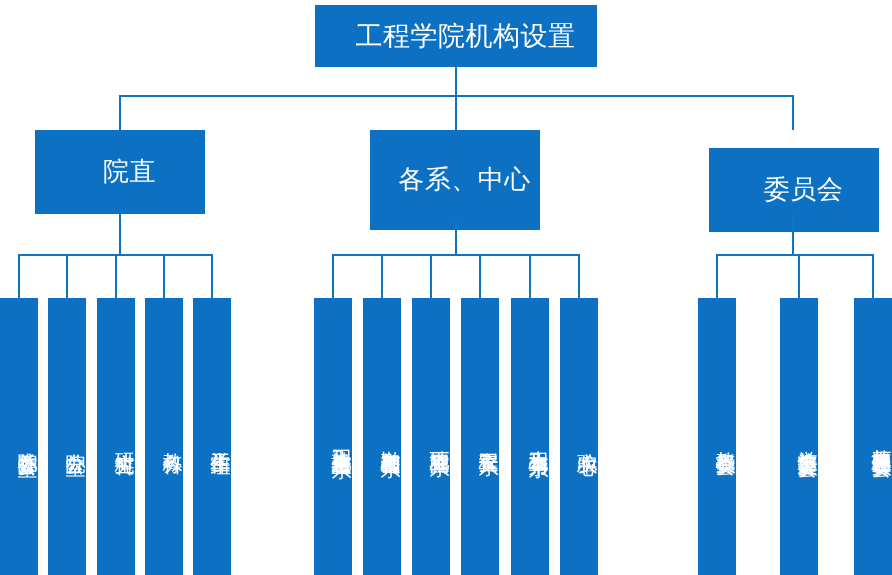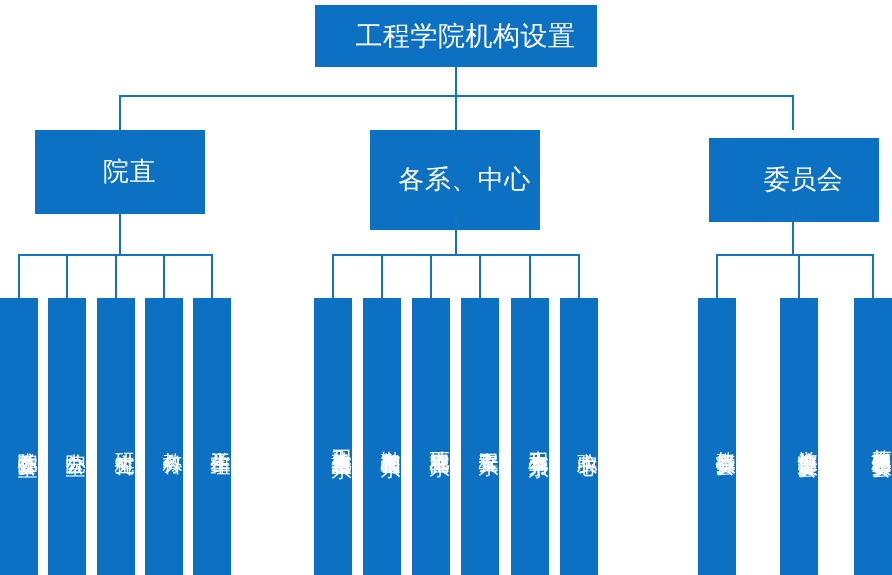--- a/index.html
+++ b/index.html
@@ -74,21 +74,21 @@
   <div class="line h" style="left:119px; top:95px; width:675px; height:2px;"></div>
 
   <div class="line v" style="left:119px; top:95px; width:2px; height:35px;"></div>
   <div class="line v" style="left:455px; top:95px; width:2px; height:35px;"></div>
   <div class="line v" style="left:792px; top:95px; width:2px; height:35px;"></div>
 
   <div class="node level2" style="left:35px; top:130px; width:170px; height:84px;">院直</div>
 
   <div class="node level2" style="left:370px; top:130px; width:170px; height:100px;">各系、中心</div>
 
-  <div class="node level2" style="left:709px; top:138px; width:170px; height:84px;">委员会</div>
+  <div class="node level2" style="left:709px; top:148px; width:170px; height:84px;">委员会</div>
 
   <div class="line v" style="left:119px; top:214px; width:2px; height:40px;"></div>
   <div class="line h" style="left:18px; top:254px; width:193px; height:2px;"></div>
   <div class="line v" style="left:18px; top:254px; width:2px; height:44px;"></div>
   <div class="line v" style="left:66px; top:254px; width:2px; height:44px;"></div>
   <div class="line v" style="left:115px; top:254px; width:2px; height:44px;"></div>
   <div class="line v" style="left:163px; top:254px; width:2px; height:44px;"></div>
   <div class="line v" style="left:211px; top:254px; width:2px; height:44px;"></div>
 
   <div class="node leaf" style="left:0px; top:298px; width:38px; height:277px;">院党委办公室</div>

